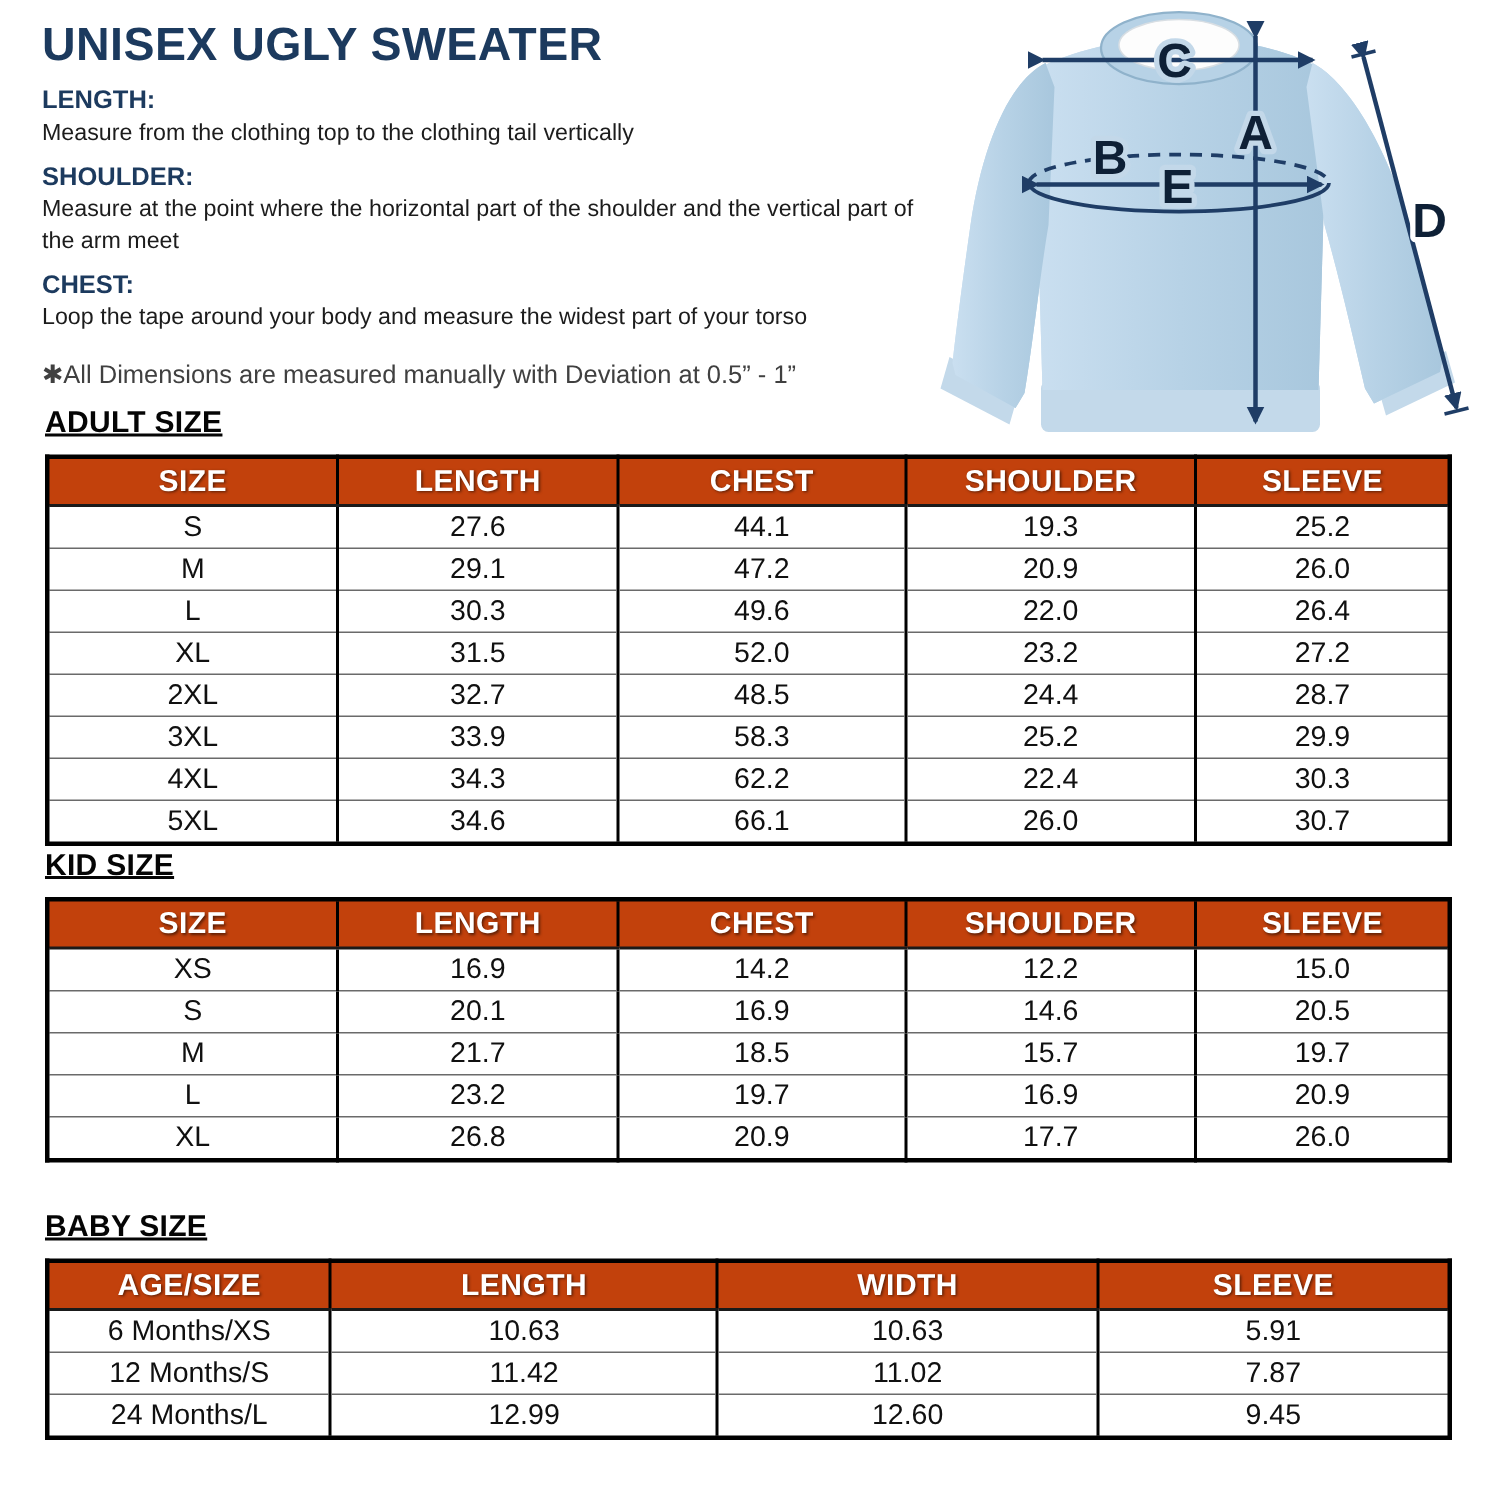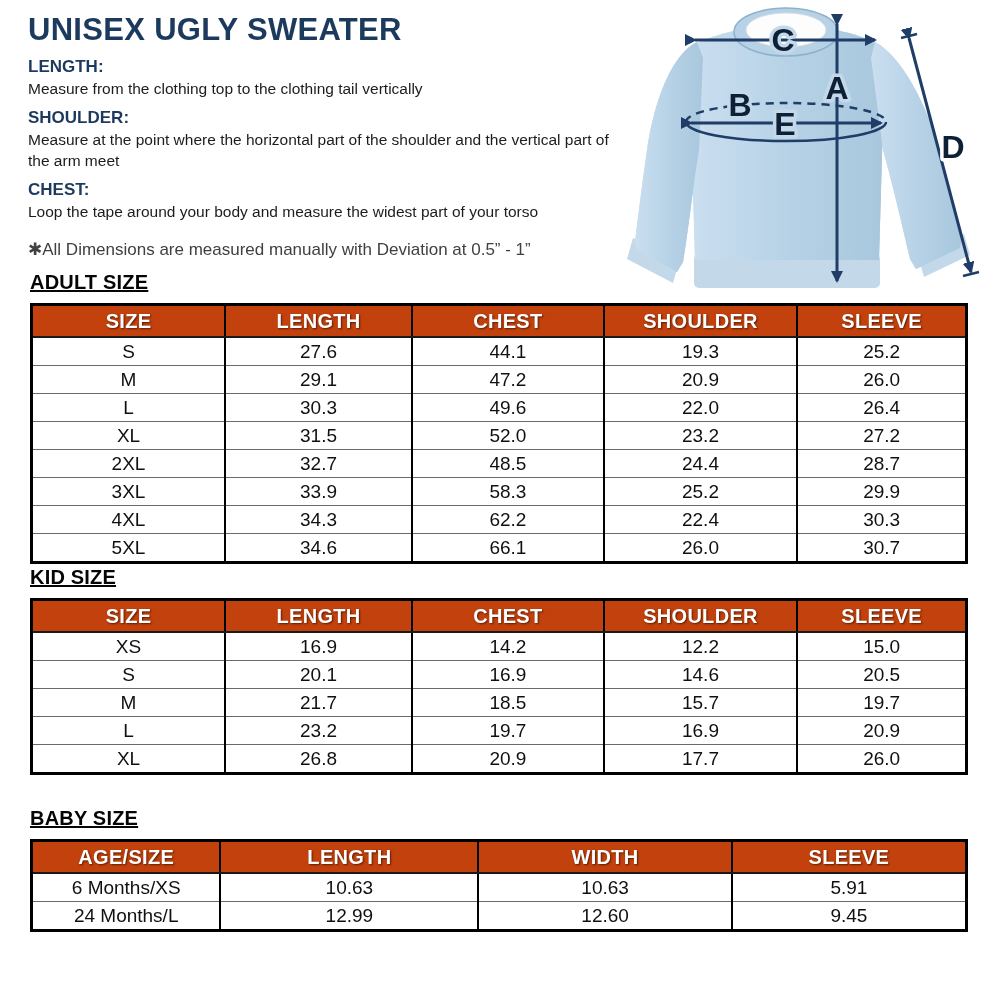--- a/index.html
+++ b/index.html
@@ -255,20 +255,26 @@
         </tr>
       </thead>
     <tbody>
         <tr>
           <td>6 Months/XS</td>
           <td>10.63</td>
           <td>10.63</td>
           <td>5.91</td>
         </tr>
         <tr>
+          <td>12 Months/S</td>
+          <td>11.42</td>
+          <td>11.02</td>
+          <td>7.87</td>
+        </tr>
+        <tr>
           <td>24 Months/L</td>
           <td>12.99</td>
           <td>12.60</td>
           <td>9.45</td>
         </tr>
       </tbody>
   </table>
 
 </div>
 

